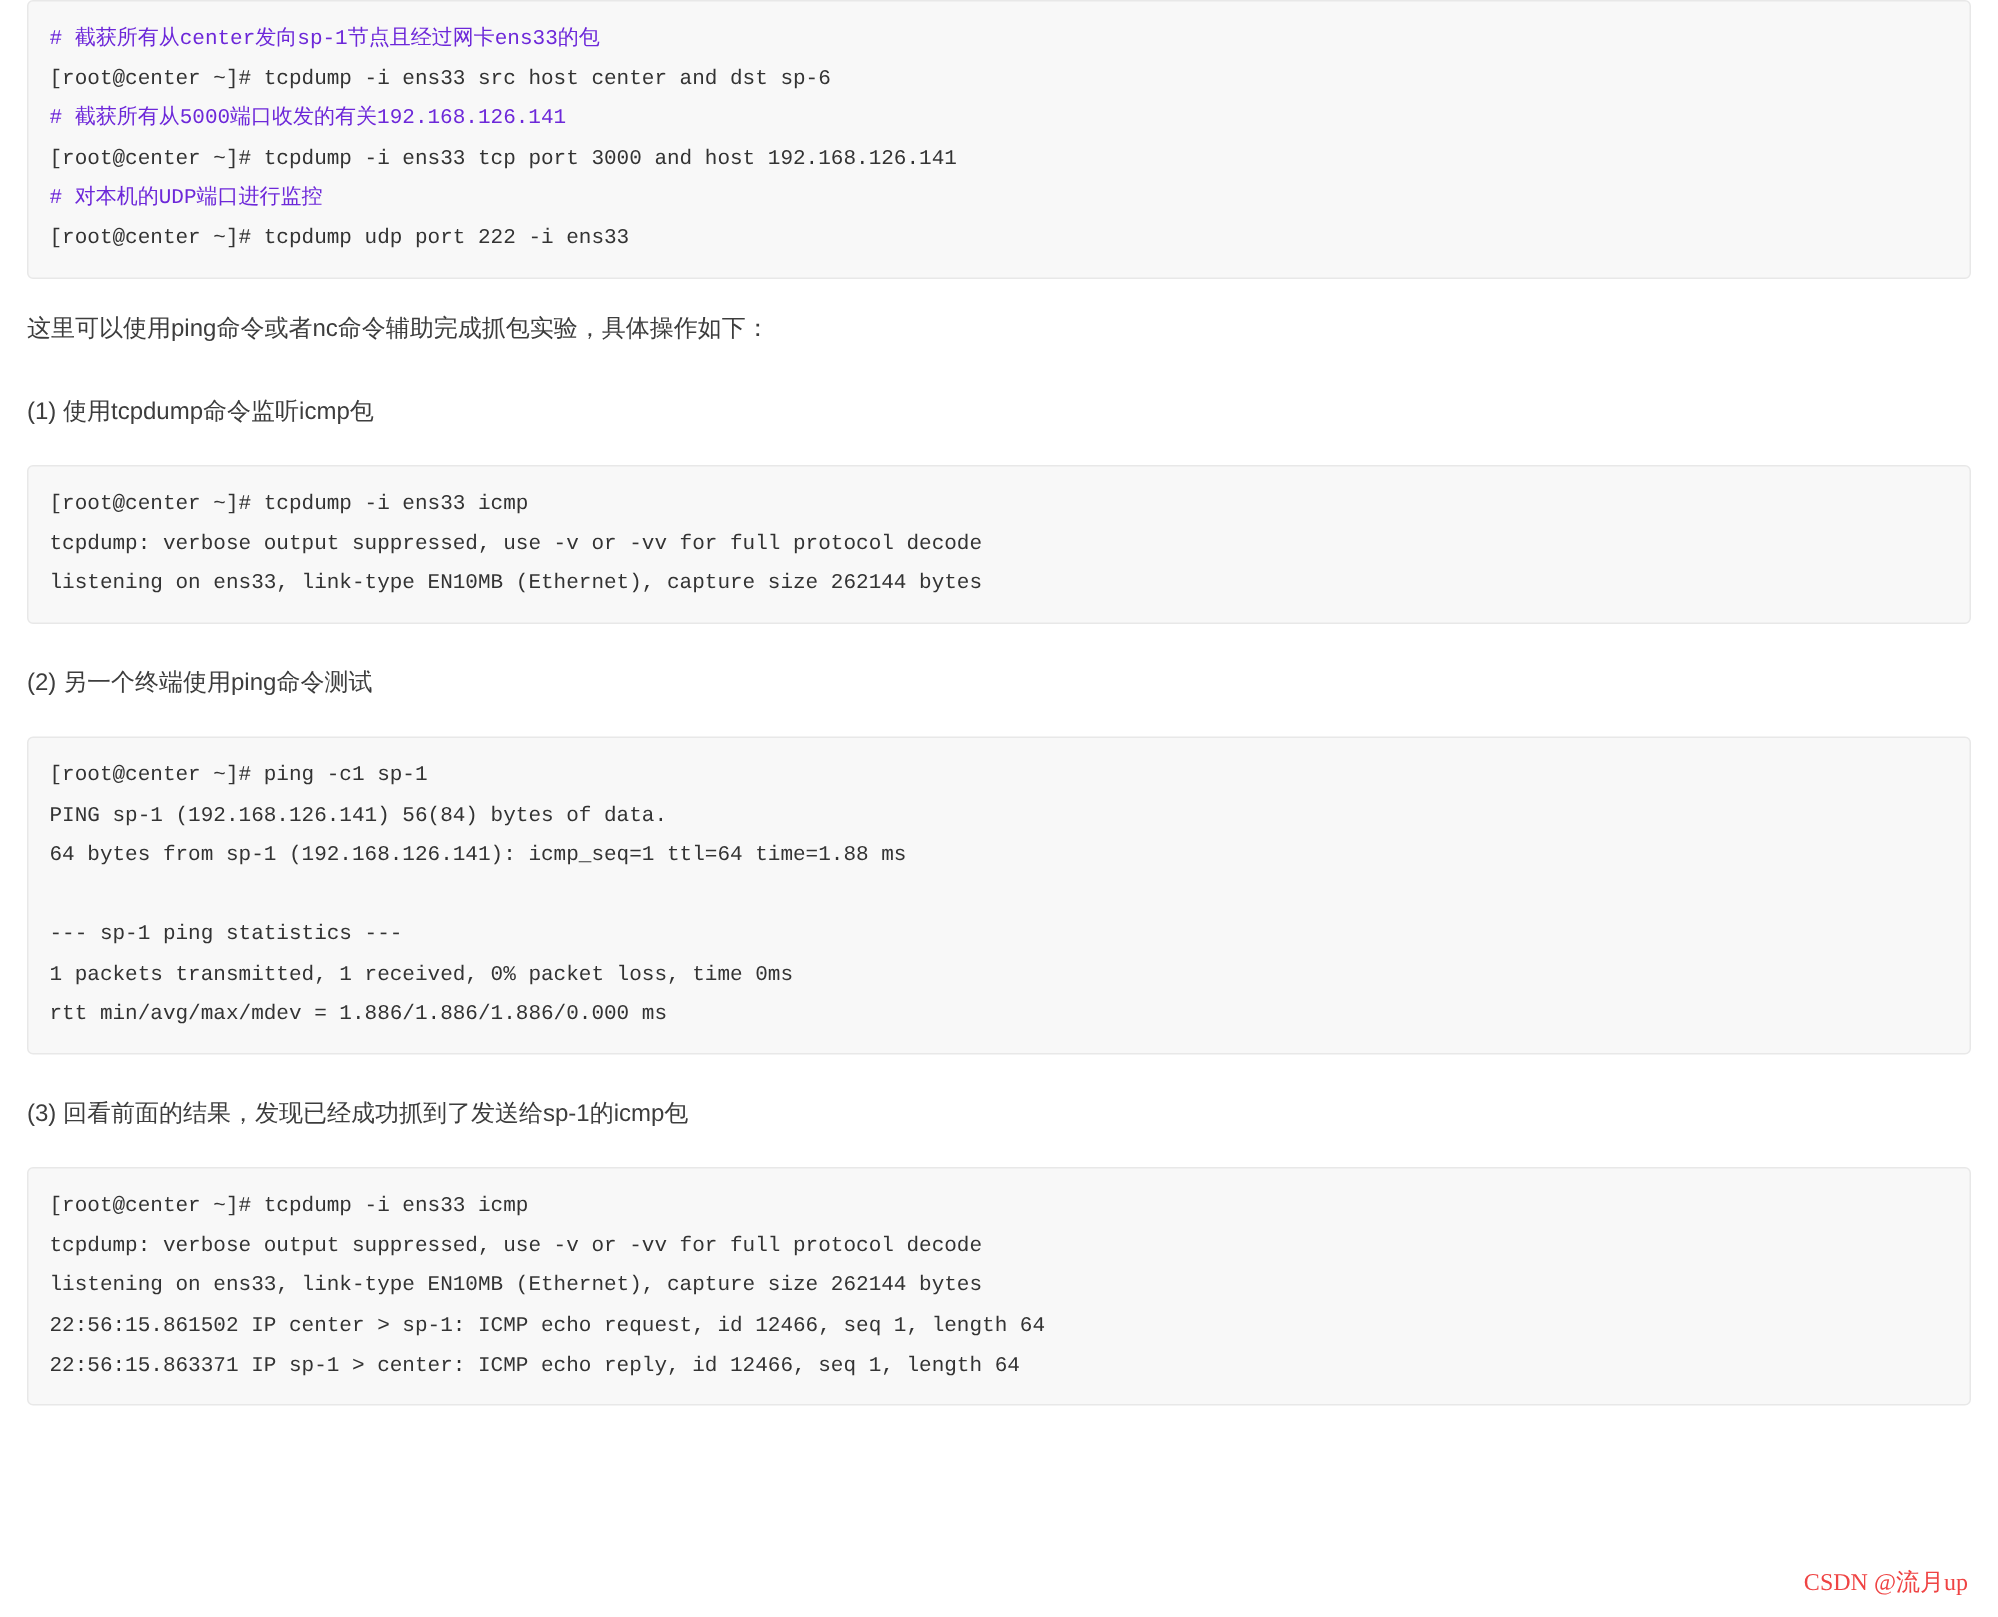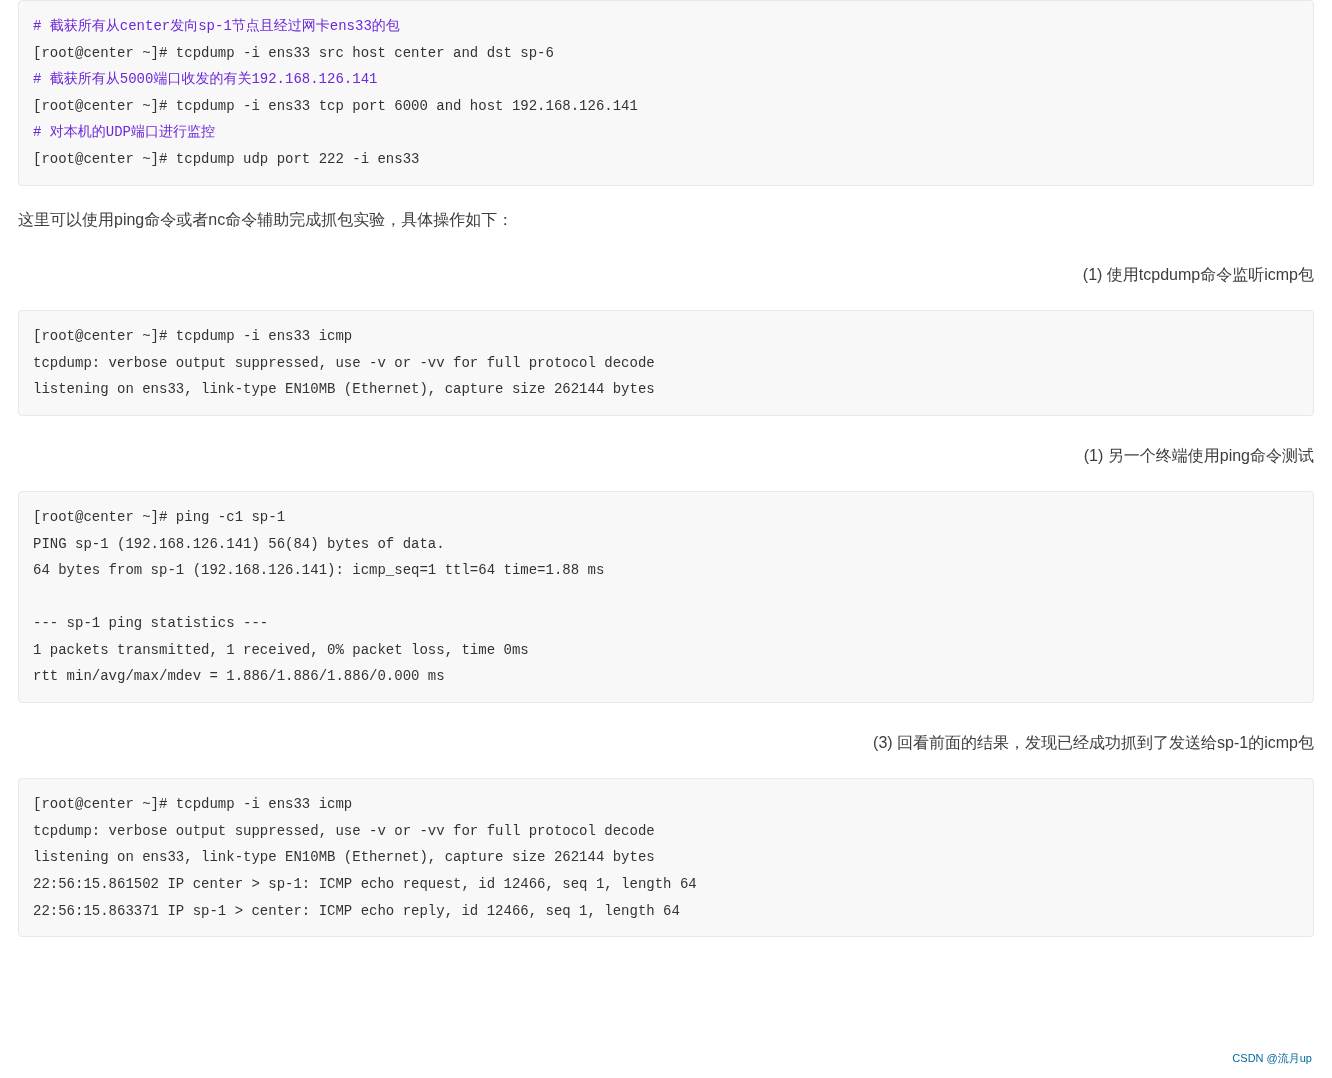--- a/index.html
+++ b/index.html
@@ -34,51 +34,50 @@
       line-height: 1.7;
       color: #3d3d3d;
       margin: 4px 18px 28px 18px;
     }
     .step-heading {
       font-size: 16px;
       font-weight: 400;
       color: #3d3d3d;
       margin: 26px 18px 22px 18px;
       line-height: 1.7;
-      text-align: right;
     }
     .watermark {
       position: fixed;
       bottom: 12px;
       right: 20px;
-      font-size: 11px;
-      color: #0369a1;
-      font-family: Liberation Sans, sans-serif;
+      font-size: 16px;
+      color: #ef4444;
+      font-family: Liberation Serif, serif;
     }
   </style>
 </head>
 <body>
 
 <div class="code-block"><span class="comment"># 截获所有从center发向sp-1节点且经过网卡ens33的包</span>
 <span>[root@center ~]# tcpdump -i ens33 src host center and dst sp-6</span>
 <span class="comment"># 截获所有从5000端口收发的有关192.168.126.141</span>
-<span>[root@center ~]# tcpdump -i ens33 tcp port 6000 and host 192.168.126.141</span>
+<span>[root@center ~]# tcpdump -i ens33 tcp port 3000 and host 192.168.126.141</span>
 <span class="comment"># 对本机的UDP端口进行监控</span>
 <span>[root@center ~]# tcpdump udp port 222 -i ens33</span></div>
 
 <p class="paragraph">这里可以使用ping命令或者nc命令辅助完成抓包实验，具体操作如下：</p>
 
 <p class="step-heading">(1) 使用tcpdump命令监听icmp包</p>
 
 <div class="code-block">[root@center ~]# tcpdump -i ens33 icmp
 tcpdump: verbose output suppressed, use -v or -vv for full protocol decode
 listening on ens33, link-type EN10MB (Ethernet), capture size 262144 bytes
 </div>
 
-<p class="step-heading">(1) 另一个终端使用ping命令测试</p>
+<p class="step-heading">(2) 另一个终端使用ping命令测试</p>
 
 <div class="code-block">[root@center ~]# ping -c1 sp-1
 PING sp-1 (192.168.126.141) 56(84) bytes of data.
 64 bytes from sp-1 (192.168.126.141): icmp_seq=1 ttl=64 time=1.88 ms
 
 --- sp-1 ping statistics ---
 1 packets transmitted, 1 received, 0% packet loss, time 0ms
 rtt min/avg/max/mdev = 1.886/1.886/1.886/0.000 ms</div>
 
 <p class="step-heading">(3) 回看前面的结果，发现已经成功抓到了发送给sp-1的icmp包</p>

